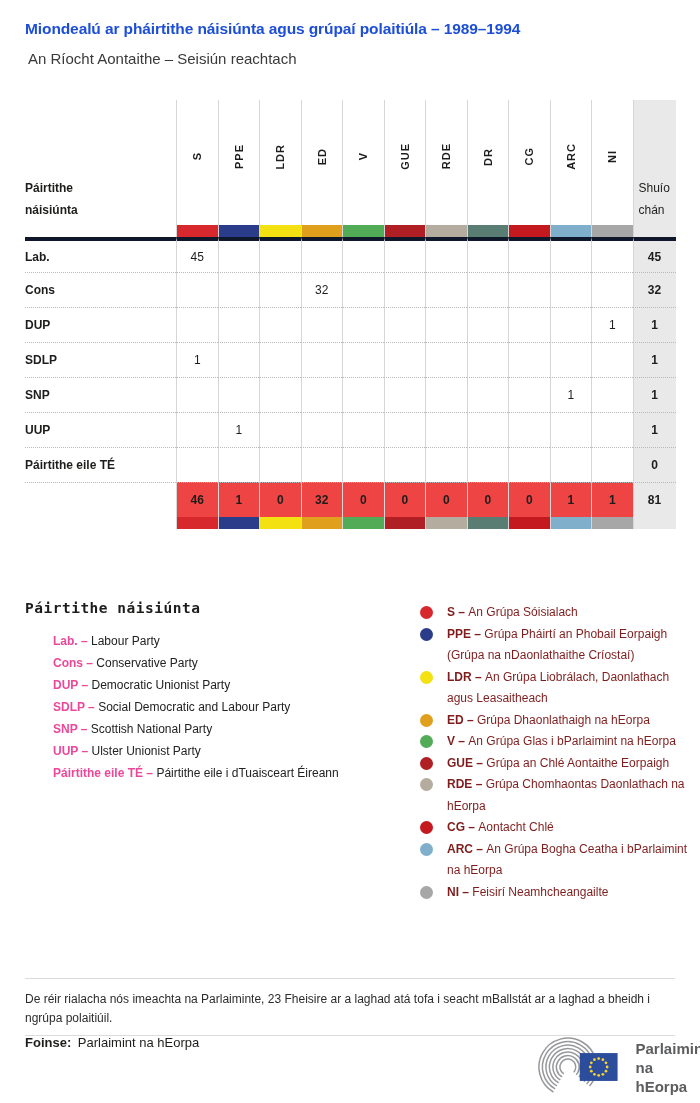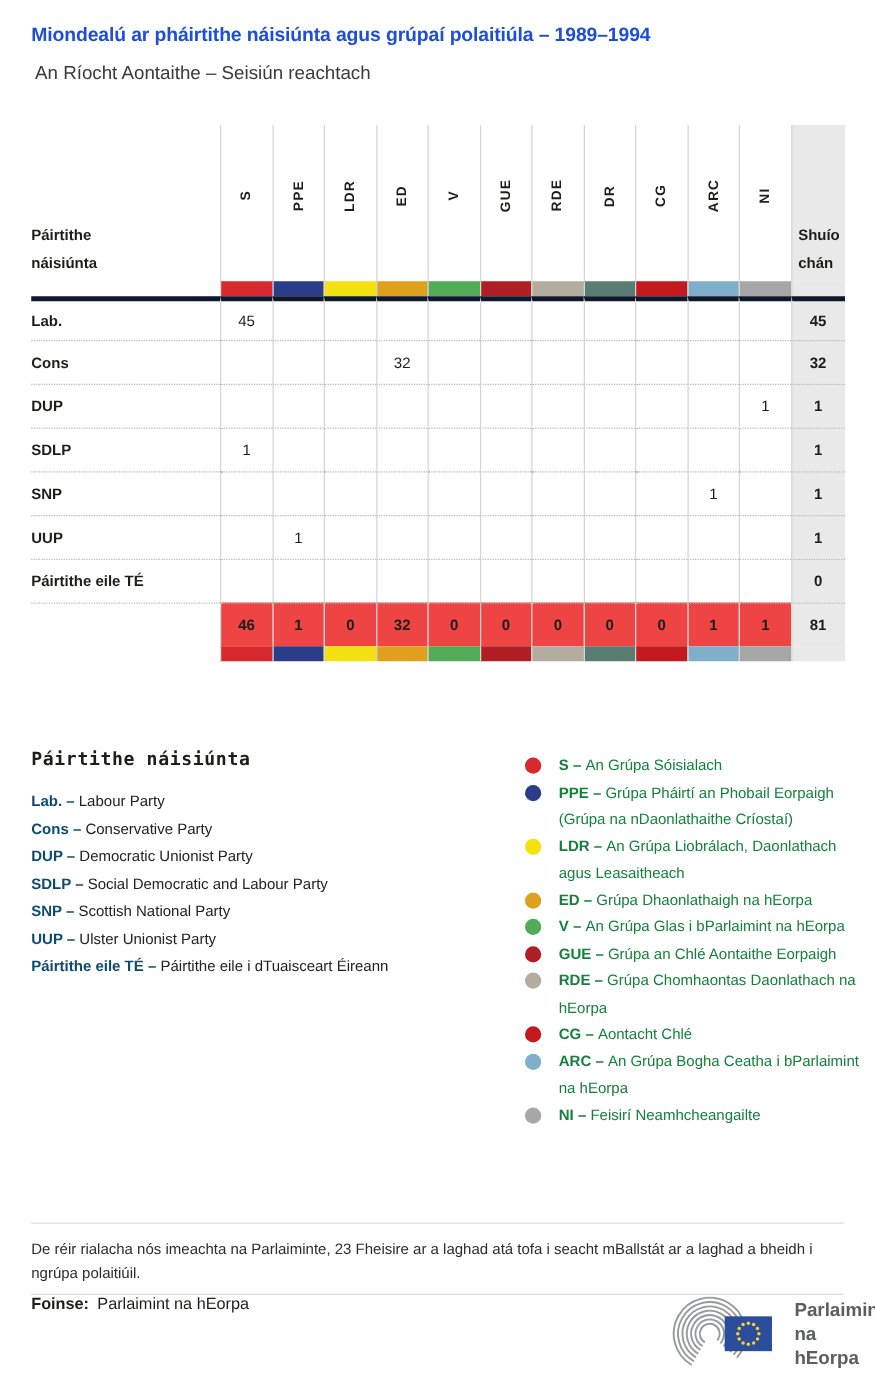--- a/index.html
+++ b/index.html
@@ -29,34 +29,34 @@
   .rdot{border-top:1px dotted #b9b9b9;}
   .name-cell{justify-content:flex-start;font-weight:bold;}
   .col-head{align-items:center;justify-content:center;padding-bottom:12px;}
   .col-head .vert{
     writing-mode:vertical-rl;transform:rotate(180deg);
     font-weight:bold;font-size:11px;letter-spacing:1px;color:#1d1d1b;white-space:nowrap;
   }
   .name-head{position:relative;}
   .left-head-label{position:absolute;left:0;bottom:4px;font-weight:bold;font-size:12px;line-height:22px;}
   .seats-head{flex-direction:column;align-items:flex-start;justify-content:flex-end;
-              padding:0 0 4px 5px;font-weight:bold;font-size:12px;line-height:22px;}
+              padding:0 0 4px 5px;font-weight:normal;font-size:12px;line-height:22px;}
   .bold{font-weight:bold;}
   
   .legend-left{left:25px;top:600px;width:380px;}
   .legend-left h3{
     margin:0 0 14px 0;font-family:"DejaVu Sans Mono",monospace;
     font-size:14.5px;font-weight:bold;letter-spacing:0.5px;color:#1d1d1b;
   }
   .legend-left .li{font-size:12px;line-height:22px;color:#222;}
-  .legend-left .li b{color:#0c4a6e;}
+  .legend-left .li b{color:#ec4899;margin-left:28px;}
   .legend-right{left:420px;top:602px;width:272px;}
   .legend-right h3{margin:0 0 14px 0;font-size:12.5px;font-weight:bold;color:#1d1d1b;}
   .legend-right .gi{position:relative;padding-left:27px;font-size:12px;line-height:21.5px;
-                    color:#15803d;margin-bottom:0;}
+                    color:#7f1d1d;margin-bottom:0;}
   .legend-right .dot{position:absolute;left:0;top:4px;width:13px;height:13px;border-radius:50%;}
   
   .rule{left:25px;width:650px;border-top:1px solid #dcdcdc;height:0;}
   .footnote{left:25px;top:990px;width:650px;font-size:12px;line-height:19px;color:#2c2c2c;}
   .source{left:25px;top:1035px;font-size:13px;color:#1d1d1b;}
   .logo{left:530px;top:1037px;display:flex;align-items:center;}
   .logo-text{margin-left:6px;font-size:15px;font-weight:bold;color:#5c5d5f;line-height:19px;}
 </style>
 </head>
 <body>

